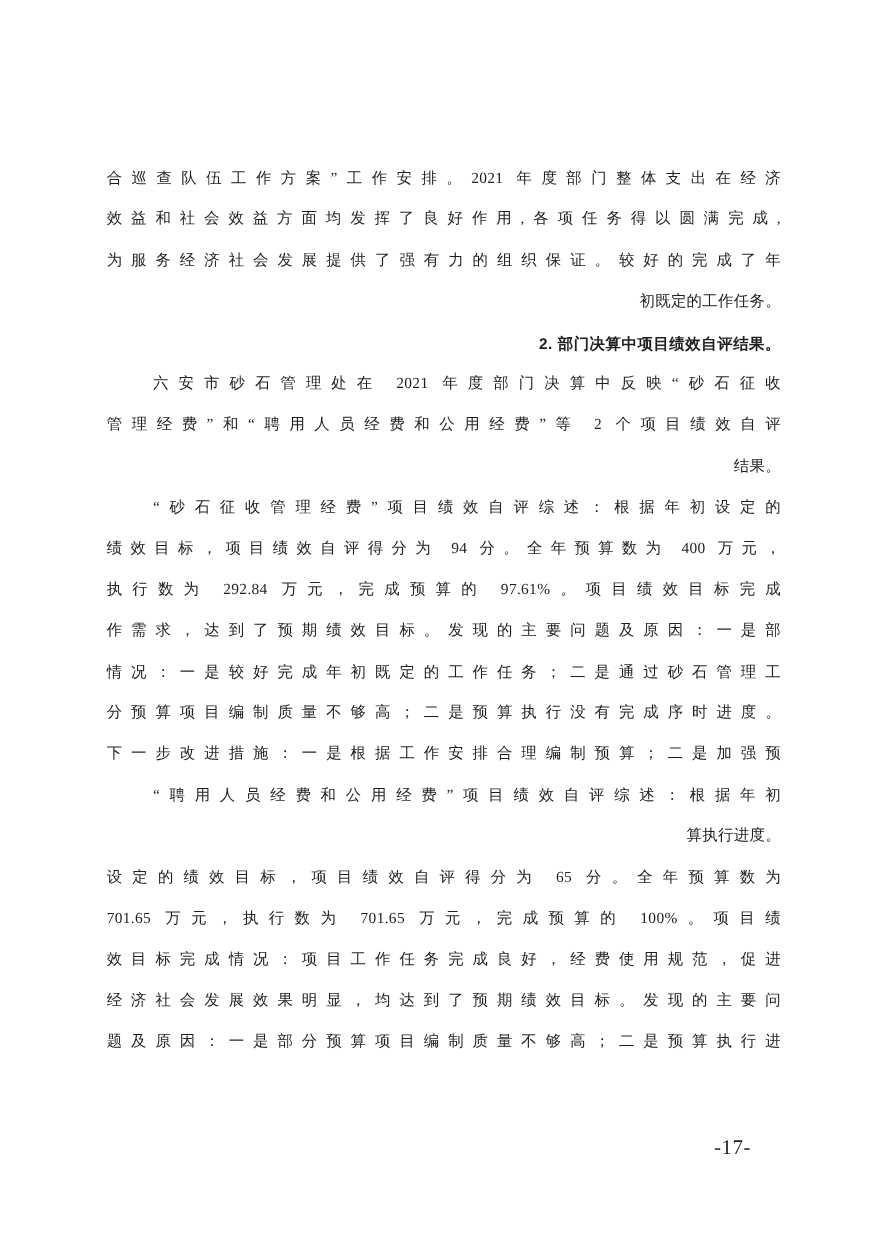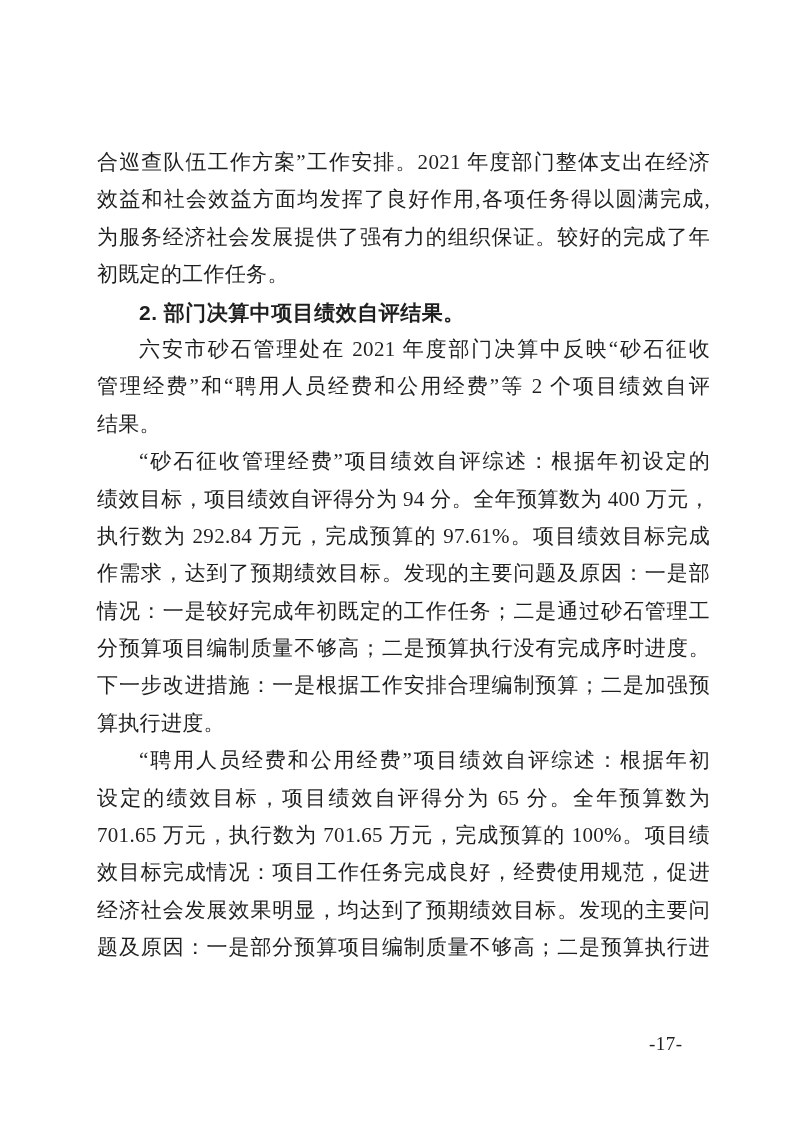--- a/index.html
+++ b/index.html
@@ -14,26 +14,26 @@
     background: #ffffff;
     overflow: hidden;
     font-family: "Liberation Serif", "DejaVu Serif", serif;
   }
   .content {
     position: absolute;
     left: 97px;
     top: 144px;
     width: 613px;
     color: #1f1f1f;
-    font-size: 21px;
+    font-size: 14px;
   }
   .line {
     height: 37.4px;
     line-height: 37.4px;
-    text-align: left;
+    text-align: right;
     letter-spacing: 0.3px;
   }
   .line.just {
     text-align: justify;
     text-align-last: justify;
   }
   .line.indent {
     text-indent: 42px;
   }
   .line.heading {
@@ -67,22 +67,22 @@
       <div class="line just indent">六安市砂石管理处在 2021 年度部门决算中反映“砂石征收</div>
       <div class="line just">管理经费”和“聘用人员经费和公用经费”等 2 个项目绩效自评</div>
       <div class="line">结果。</div>
       <div class="line just indent">“砂石征收管理经费”项目绩效自评综述：根据年初设定的</div>
       <div class="line just">绩效目标，项目绩效自评得分为 94 分。全年预算数为 400 万元，</div>
       <div class="line just">执行数为 292.84 万元，完成预算的 97.61%。项目绩效目标完成</div>
       <div class="line just">作需求，达到了预期绩效目标。发现的主要问题及原因：一是部</div>
       <div class="line just">情况：一是较好完成年初既定的工作任务；二是通过砂石管理工</div>
       <div class="line just">分预算项目编制质量不够高；二是预算执行没有完成序时进度。</div>
       <div class="line just">下一步改进措施：一是根据工作安排合理编制预算；二是加强预</div>
+      <div class="line just indent">“聘用人员经费和公用经费”项目绩效自评综述：根据年初</div>
       <div class="line">算执行进度。</div>
-      <div class="line just indent">“聘用人员经费和公用经费”项目绩效自评综述：根据年初</div>
       <div class="line just">设定的绩效目标，项目绩效自评得分为 65 分。全年预算数为</div>
       <div class="line just">701.65 万元，执行数为 701.65 万元，完成预算的 100%。项目绩</div>
       <div class="line just">效目标完成情况：项目工作任务完成良好，经费使用规范，促进</div>
       <div class="line just">经济社会发展效果明显，均达到了预期绩效目标。发现的主要问</div>
       <div class="line just">题及原因：一是部分预算项目编制质量不够高；二是预算执行进</div>
     </div>
   <div class="footer-pagenum">-17-</div>
 </div>
 
 </body></html>

